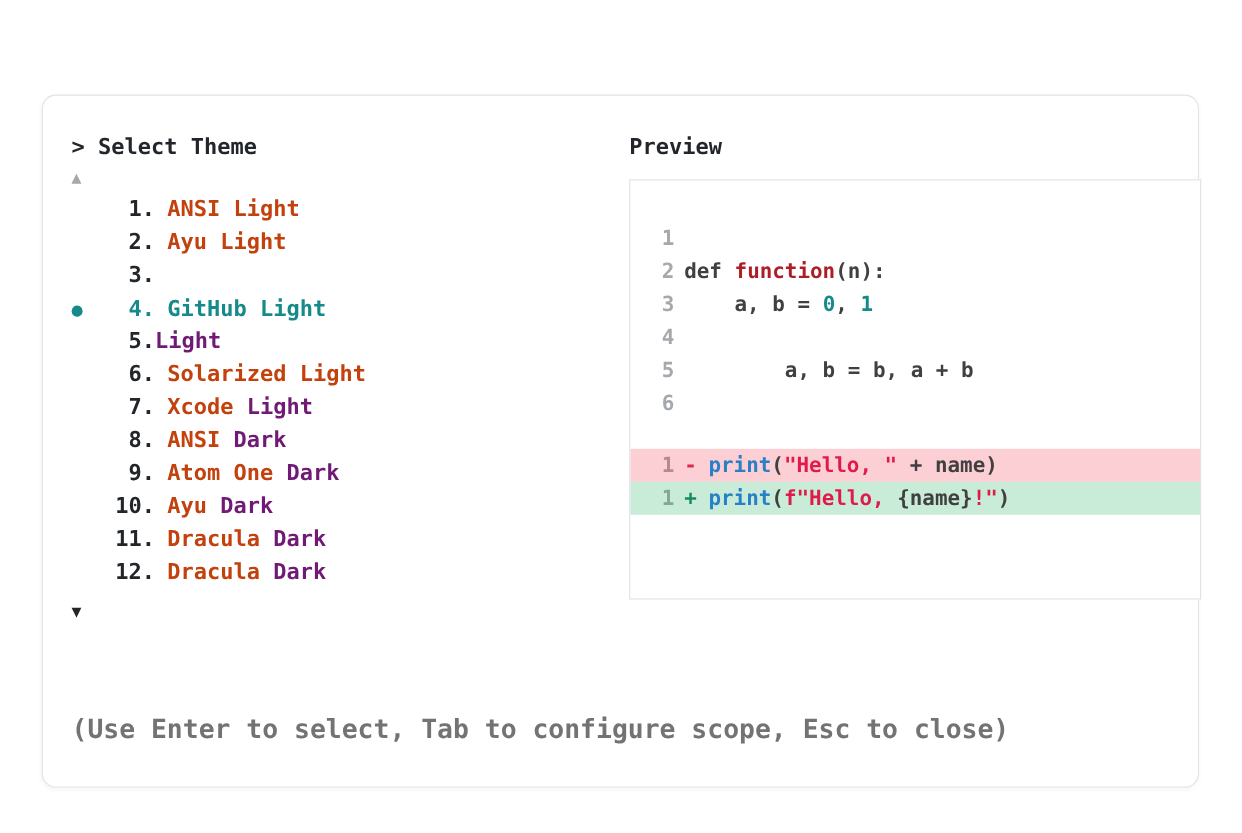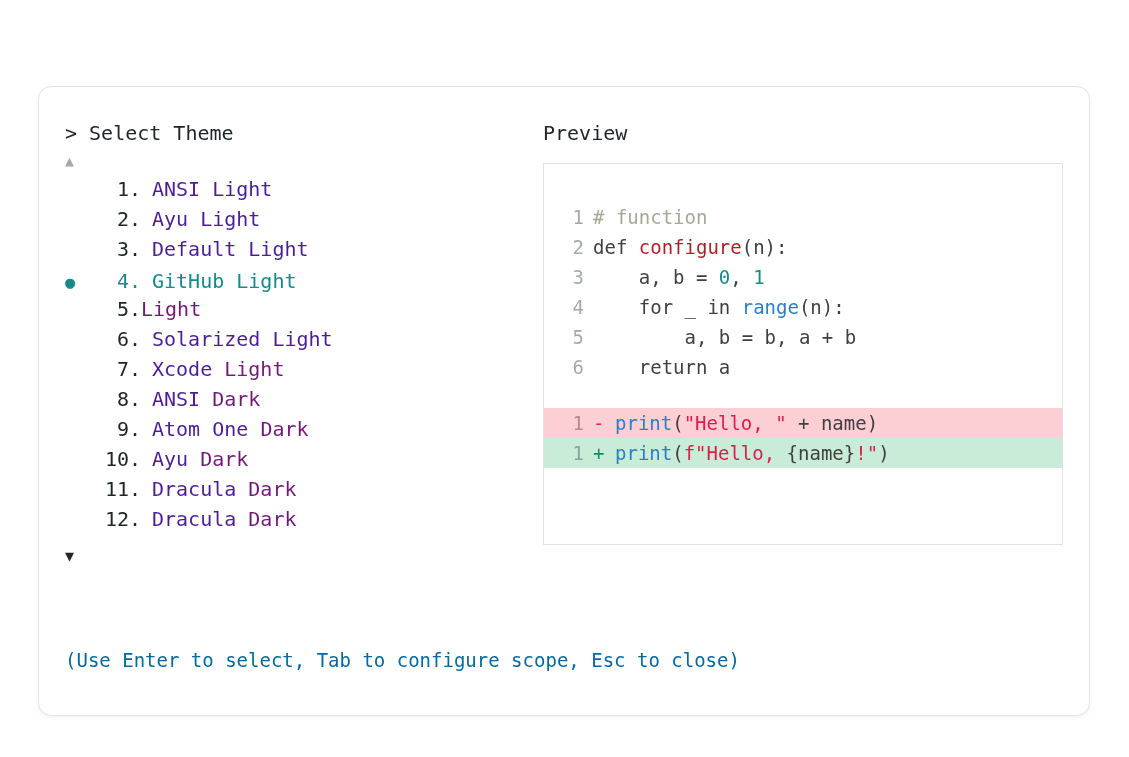--- a/index.html
+++ b/index.html
@@ -36,20 +36,21 @@
     position: absolute;
     left: 38px;
     top: 86px;
     width: 1052px;
     height: 630px;
     box-sizing: border-box;
     background: #ffffff;
     border: 1px solid #e3e3e3;
     border-radius: 13px;
     box-shadow: 0 2px 5px rgba(0,0,0,0.045);
+    font-weight: bold;
   }
 
   
   .left-col {
     position: absolute;
     left: 26px;
     top: 34px;
     width: 470px;
   }
   .prompt-line {
@@ -85,51 +86,51 @@
     line-height: 30px;
   }
   .num-cell {
     width: 46px;
     flex: none;
     text-align: right;
     color: #22262b;
   }
   .name-cell {
     padding-left: 11px;
-    color: #4c1d95;
+    color: #c2410c;
   }
   .suffix-dim {
     color: #701a75;
   }
   .theme-row.selected .num-cell,
   .theme-row.selected .name-cell,
   .theme-row.selected .suffix-dim {
     color: #168a8a;
   }
   .scroll-down {
     margin-top: 10px;
     font-size: 15px;
     line-height: 18px;
     color: #222629;
     height: 20px;
   }
   .hint {
     position: absolute;
     left: 26px;
     top: 562px;
-    font-size: 19px;
-    color: #0369a1;
+    font-size: 24px;
+    color: #737373;
     white-space: pre;
     text-align: right;
   }
 
   
   .right-col {
     position: absolute;
-    left: 504px;
+    left: 533px;
     top: 34px;
   }
   .preview-label {
     font-size: 20px;
     color: #22262b;
     white-space: pre;
   }
   .preview-box {
     margin-top: 18px;
     width: 520px;
@@ -186,46 +187,46 @@
 </div>
 
 <div class="panel">
 
   <div class="left-col">
     <div class="prompt-line">&gt; Select Theme</div>
     <div class="scroll-up">▲</div>
     <div class="theme-list" id="theme-list">
         <div class="theme-row"><span class="bullet-cell"></span><span class="num-cell">1.</span><span class="name-cell">ANSI Light</span></div>
         <div class="theme-row"><span class="bullet-cell"></span><span class="num-cell">2.</span><span class="name-cell">Ayu Light</span></div>
-        <div class="theme-row"><span class="bullet-cell"></span><span class="num-cell">3.</span><span class="name-cell">Default Light</span></div>
+        <div class="theme-row"><span class="bullet-cell"></span><span class="num-cell">3.</span></div>
         <div class="theme-row selected"><span class="bullet-cell">●</span><span class="num-cell">4.</span><span class="name-cell">GitHub Light</span></div>
         <div class="theme-row"><span class="bullet-cell"></span><span class="num-cell">5.</span><span class="suffix-dim">Light</span></div>
         <div class="theme-row"><span class="bullet-cell"></span><span class="num-cell">6.</span><span class="name-cell">Solarized Light</span></div>
         <div class="theme-row"><span class="bullet-cell"></span><span class="num-cell">7.</span><span class="name-cell">Xcode </span><span class="suffix-dim">Light</span></div>
         <div class="theme-row"><span class="bullet-cell"></span><span class="num-cell">8.</span><span class="name-cell">ANSI </span><span class="suffix-dim">Dark</span></div>
         <div class="theme-row"><span class="bullet-cell"></span><span class="num-cell">9.</span><span class="name-cell">Atom One </span><span class="suffix-dim">Dark</span></div>
         <div class="theme-row"><span class="bullet-cell"></span><span class="num-cell">10.</span><span class="name-cell">Ayu </span><span class="suffix-dim">Dark</span></div>
         <div class="theme-row"><span class="bullet-cell"></span><span class="num-cell">11.</span><span class="name-cell">Dracula </span><span class="suffix-dim">Dark</span></div>
         <div class="theme-row"><span class="bullet-cell"></span><span class="num-cell">12.</span><span class="name-cell">Dracula </span><span class="suffix-dim">Dark</span></div>
       </div>
     <div class="scroll-down">▼</div>
   </div>
 
   <div class="hint">(Use Enter to select, Tab to configure scope, Esc to close)</div>
 
   <div class="right-col">
     <div class="preview-label">Preview</div>
     <div class="preview-box">
       <div class="code-area" id="code-area">
-          <div class="code-line"><span class="ln">1</span><span class="code-text"><span class="tok-comment"># function</span></span></div>
-          <div class="code-line"><span class="ln">2</span><span class="code-text"><span class="tok-plain">def </span><span class="tok-func">configure</span><span class="tok-plain">(n):</span></span></div>
+          <div class="code-line"><span class="ln">1</span></div>
+          <div class="code-line"><span class="ln">2</span><span class="code-text"><span class="tok-plain">def </span><span class="tok-func">function</span><span class="tok-plain">(n):</span></span></div>
           <div class="code-line"><span class="ln">3</span><span class="code-text"><span class="tok-plain">    a, b = </span><span class="tok-num">0</span><span class="tok-plain">, </span><span class="tok-num">1</span></span></div>
-          <div class="code-line"><span class="ln">4</span><span class="code-text"><span class="tok-plain">    for _ in </span><span class="tok-builtin">range</span><span class="tok-plain">(n):</span></span></div>
+          <div class="code-line"><span class="ln">4</span></div>
           <div class="code-line"><span class="ln">5</span><span class="code-text"><span class="tok-plain">        a, b = b, a + b</span></span></div>
-          <div class="code-line"><span class="ln">6</span><span class="code-text"><span class="tok-plain">    return a</span></span></div>
+          <div class="code-line"><span class="ln">6</span></div>
           <div class="blank-line"></div>
           <div class="diff-line diff-del"><span class="ln">1</span><span class="marker marker-del">-</span><span class="code-text"><span class="tok-builtin">print</span><span class="tok-plain">(</span><span class="tok-str">"Hello, "</span><span class="tok-plain"> + name)</span></span></div>
           <div class="diff-line diff-add"><span class="ln">1</span><span class="marker marker-add">+</span><span class="code-text"><span class="tok-builtin">print</span><span class="tok-plain">(</span><span class="tok-str">f"Hello, </span><span class="tok-plain">{name}</span><span class="tok-str">!"</span><span class="tok-plain">)</span></span></div>
         </div>
     </div>
   </div>
 
 </div>
 
 </body></html>

